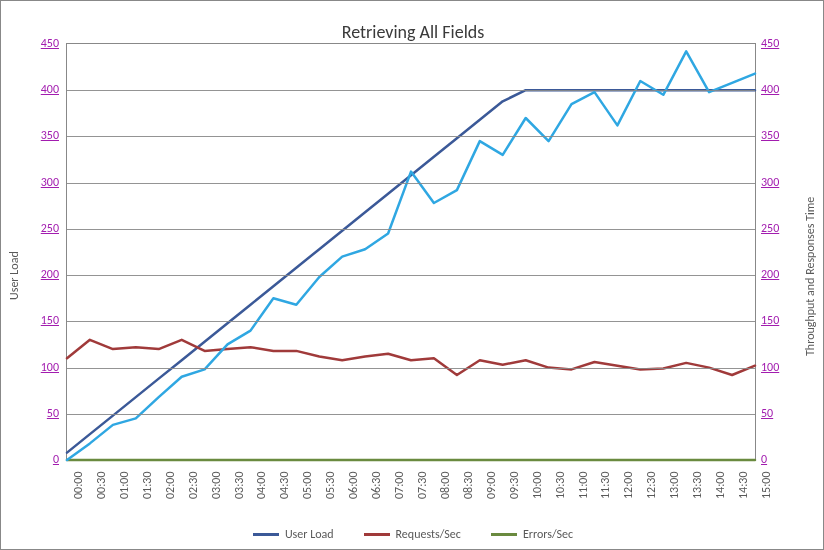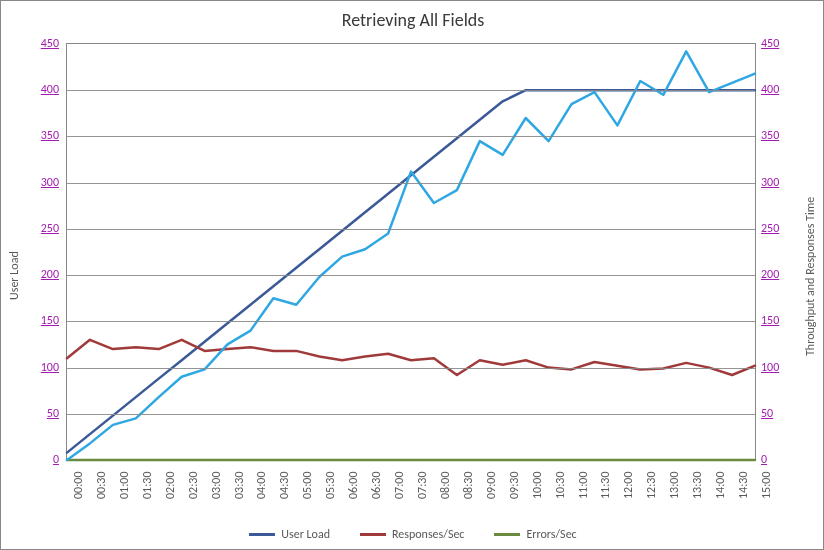--- a/index.html
+++ b/index.html
@@ -13,21 +13,21 @@
   }
   .chart-wrap {
     position: absolute;
     left: 0; top: 0;
     width: 824px; height: 550px;
     border: 1px solid #888;
     box-sizing: border-box;
   }
   .title {
     position: absolute;
-    left: 0; top: 8px;
+    left: 0; top: 20px;
     width: 824px;
     text-align: center;
     font-size: 18px;
     color: #3a3a3a;
   }
   
   .plot {
     position: absolute;
     left: 65px;
     top: 42px;
@@ -123,21 +123,21 @@
       <div class="hgrid" style="top: 46.2222px;"></div>
     </div>
 
   <div class="legend">
       <div class="legend-item">
         <div class="swatch" style="border-top-color: rgb(59, 89, 152);"></div>
         <span>User Load</span>
       </div>
       <div class="legend-item">
         <div class="swatch" style="border-top-color: rgb(160, 58, 58);"></div>
-        <span>Responses/Sec</span>
+        <span>Requests/Sec</span>
       </div>
       <div class="legend-item">
         <div class="swatch" style="border-top-color: rgb(106, 138, 63);"></div>
         <span>Errors/Sec</span>
       </div>
     </div>
 <div class="ytick-l" style="top: 458px;">0</div>
     <div class="ytick-r" style="top: 458px;">0</div>
     <div class="ytick-l" style="top: 411.778px;">50</div>
     <div class="ytick-r" style="top: 411.778px;">50</div>

